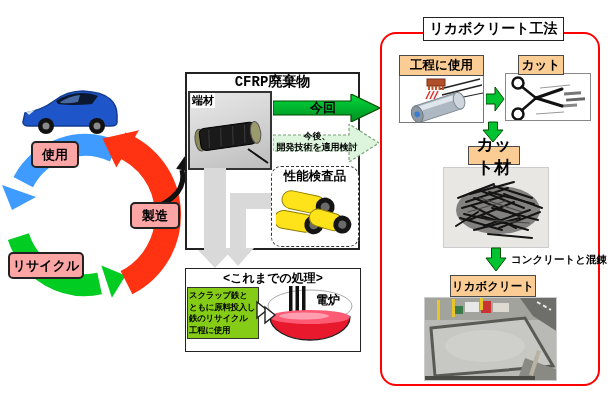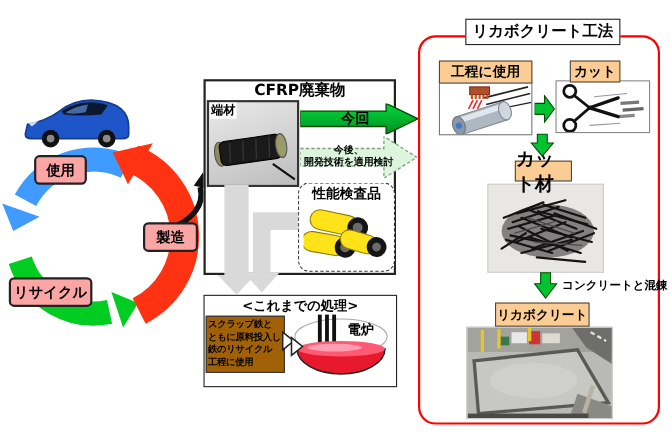--- a/index.html
+++ b/index.html
@@ -1,18 +1,18 @@
 <!DOCTYPE html>
 <html><head>
 <meta charset="utf-8">
 <style>
   html,body{margin:0;padding:0;background:#fff;}
   body{width:610px;height:407px;position:relative;font-family:"DejaVu Sans",sans-serif;color:#000;overflow:hidden;}
   .abs{position:absolute;}
-  .center{display:flex;align-items:center;justify-content:center;text-align:left;}
+  .center{display:flex;align-items:center;justify-content:center;text-align:center;font-family:Liberation Mono, monospace;}
   .lbl{background:#fbcd95;border:1px solid #4a4a4a;font-weight:bold;}
   .cycle-lbl{background:#fca5a5;border:2px solid #222;border-radius:5px;font-weight:bold;font-size:13px;z-index:6;}
   .box{background:#fff;border:2px solid #222;box-sizing:border-box;}
   .dashedbox{background:#fff;border:1.5px dashed #333;border-radius:10px;box-sizing:border-box;}
   .title-strip{font-weight:bold;}
   .photo{box-sizing:border-box;overflow:hidden;}
   .note-line{white-space:nowrap;}
   svg{display:block;}.z3{z-index:3}.z4{z-index:4}.z5{z-index:5}
 </style>
 </head>
@@ -136,21 +136,21 @@
 <div class="abs center z5" style="left:276px;top:127px;width:82px;height:32px;font-weight:bold;font-size:9px;line-height:11px;flex-direction:column;">
   <span>今後、</span>
   <span>開発技術を適用検討</span>
 </div>
 
 <div class="abs box" style="left:185px;top:268px;width:176px;height:84px;border-width:1.5px;"></div>
 <div class="abs center title-strip" style="left:186px;top:270px;width:174px;height:16px;font-size:12px;">
     <span>&lt;これまでの処理&gt;</span>
   </div>
 
-<div class="abs" style="left:187px;top:287px;width:72px;height:52px;background:#a16207;border:1px solid #333;box-sizing:border-box;padding:2px 1px;font-size:8.5px;font-weight:600;line-height:11.5px;letter-spacing:-0.3px;">
+<div class="abs" style="left:187px;top:287px;width:72px;height:52px;background:#84cc16;border:1px solid #333;box-sizing:border-box;padding:2px 1px;font-size:8.5px;font-weight:600;line-height:11.5px;letter-spacing:-0.3px;">
   <div class="note-line">スクラップ鉄と</div>
   <div class="note-line">ともに原料投入し</div>
   <div class="note-line">鉄のリサイクル</div>
   <div class="note-line">工程に使用</div>
 </div>
 
 <svg class="abs z4" style="left:256px;top:300px;" width="22" height="26" viewBox="0 0 22 26">
   <polygon points="1,2 11,10 1,18" fill="#fff" stroke="#222" stroke-width="1.4"></polygon>
   <polygon points="9,7 19,15 9,23" fill="#fff" stroke="#222" stroke-width="1.4"></polygon>
 </svg>

